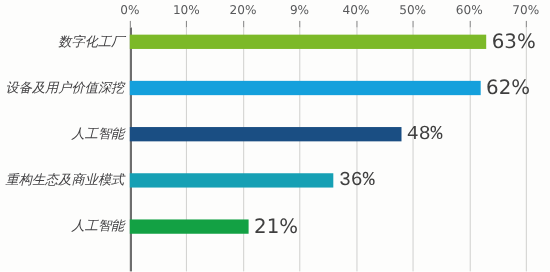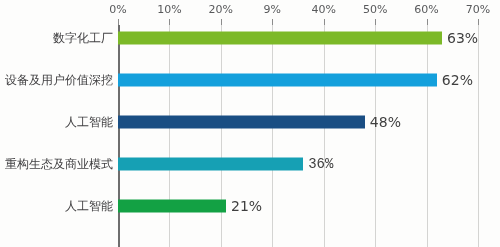--- a/index.html
+++ b/index.html
@@ -74,35 +74,36 @@
 
   .cat-label {
     position: absolute;
     right: 387px; 
     top: 50%;
     transform: translateY(-50%);
     font-size: 12px;
     color: #414042;
     white-space: nowrap;
     text-align: right;
+    font-style: italic;
   }
 
   .bar {
     position: absolute;
     left: 118px;
     top: 50%;
     transform: translateY(-50%);
     height: 13px;
   }
 
   .bar-value {
     position: absolute;
     top: 50%;
     transform: translateY(-50%);
-    font-size: 14px;
+    font-size: 18px;
     color: #3f3f3f;
     white-space: nowrap;
     padding-left: 5px;
   }
 </style>
 </head>
 <body>
 
 <div id="chart-root">
 
@@ -140,21 +141,21 @@
         <div class="bar-value" style="left: 442px;">63%</div>
       </div>
       <div class="bar-row" style="top: 34px;">
         <div class="cat-label">设备及用户价值深挖</div>
         <div class="bar" style="width: 318.857px; background: rgb(20, 160, 220);"></div>
         <div class="bar-value" style="left: 436.857px;">62%</div>
       </div>
       <div class="bar-row" style="top: 76px;">
         <div class="cat-label">人工智能</div>
         <div class="bar" style="width: 246.857px; background: rgb(26, 78, 131);"></div>
-        <div class="bar-value" style="left: 364.857px;">48%</div>
+        <div class="bar-value" style="left: 364.857px; font-family: Liberation Mono, monospace;">48%</div>
       </div>
       <div class="bar-row" style="top: 118px;">
         <div class="cat-label">重构生态及商业模式</div>
         <div class="bar" style="width: 185.143px; background: rgb(22, 160, 180);"></div>
         <div class="bar-value" style="left: 303.143px; font-family: Liberation Mono, monospace;">36%</div>
       </div>
       <div class="bar-row" style="top: 160px;">
         <div class="cat-label">人工智能</div>
         <div class="bar" style="width: 108px; background: rgb(19, 161, 68);"></div>
         <div class="bar-value" style="left: 226px;">21%</div>

